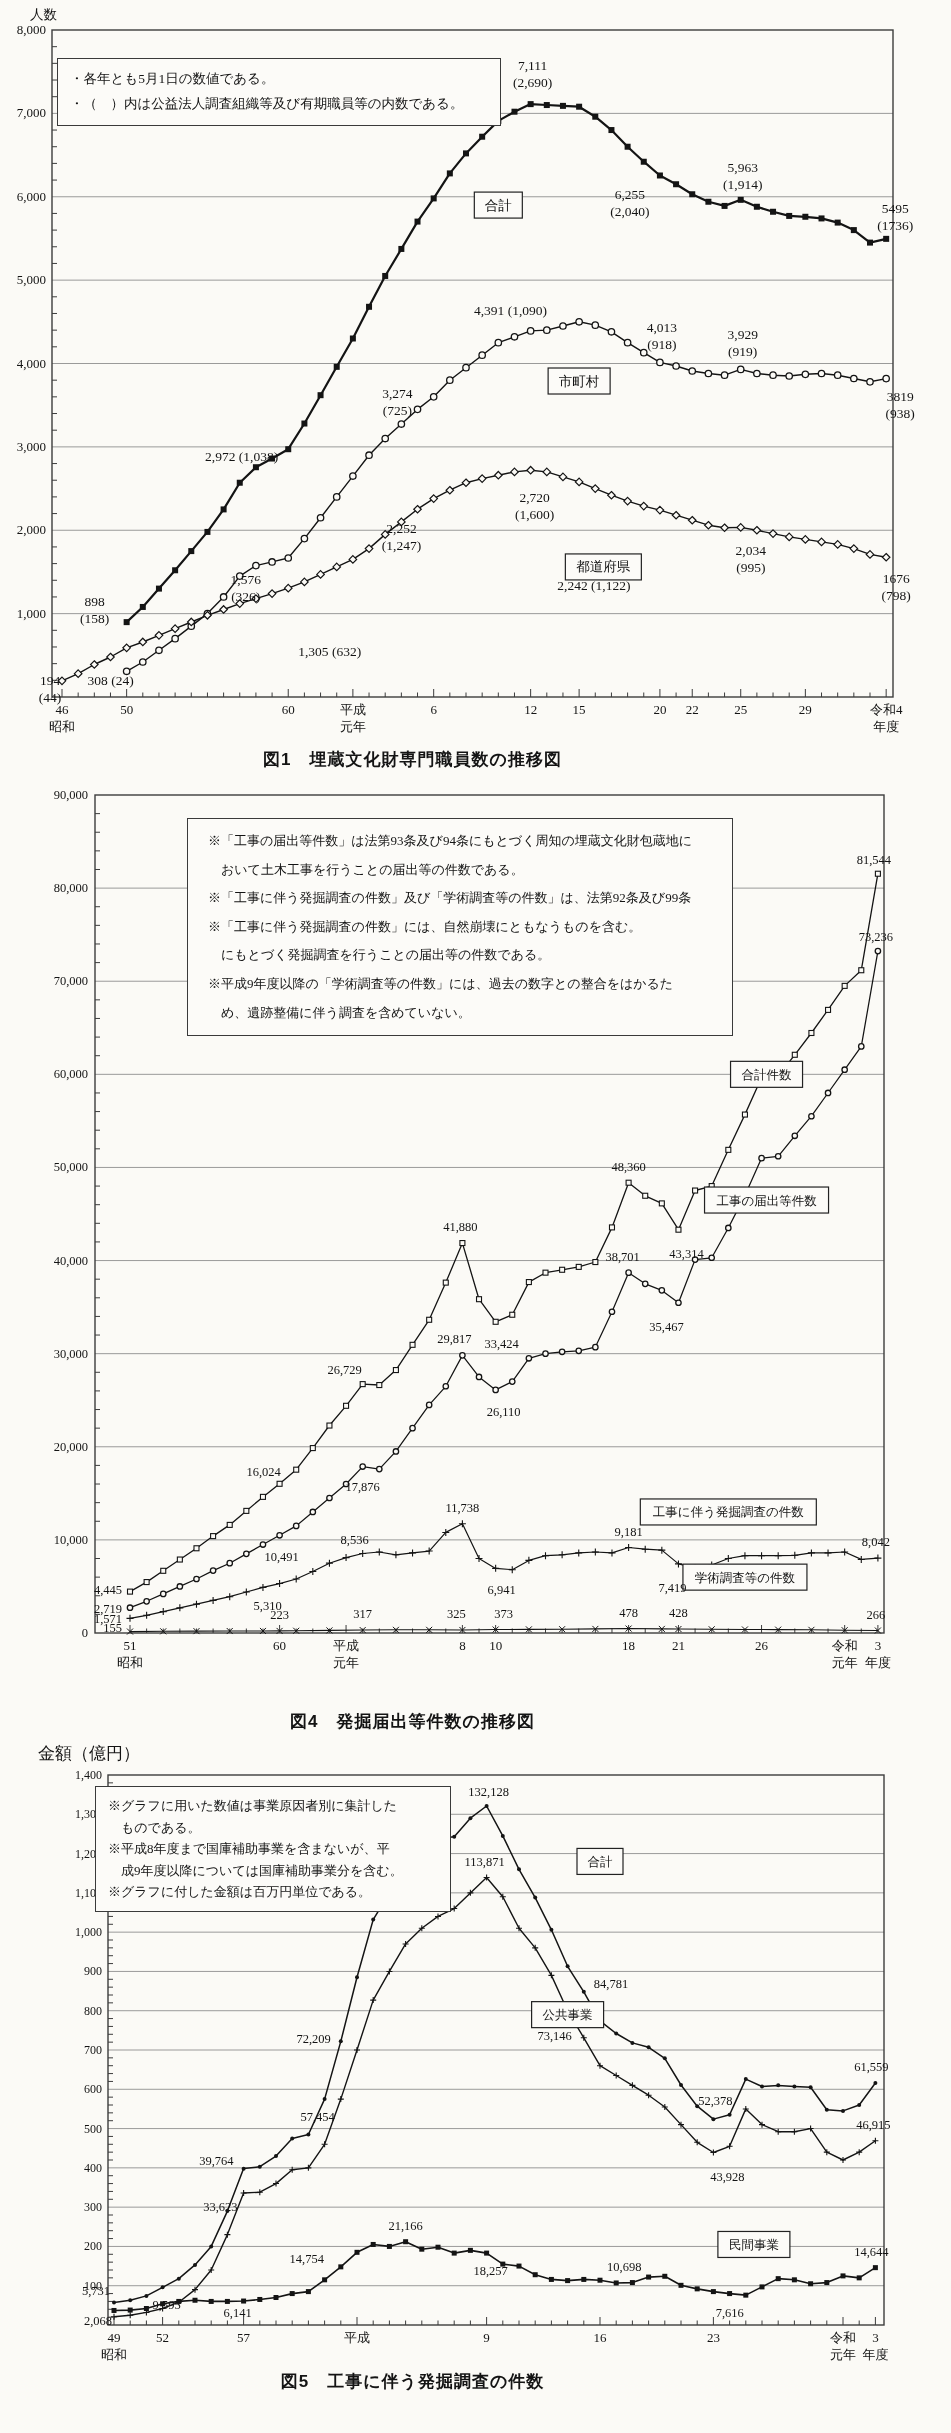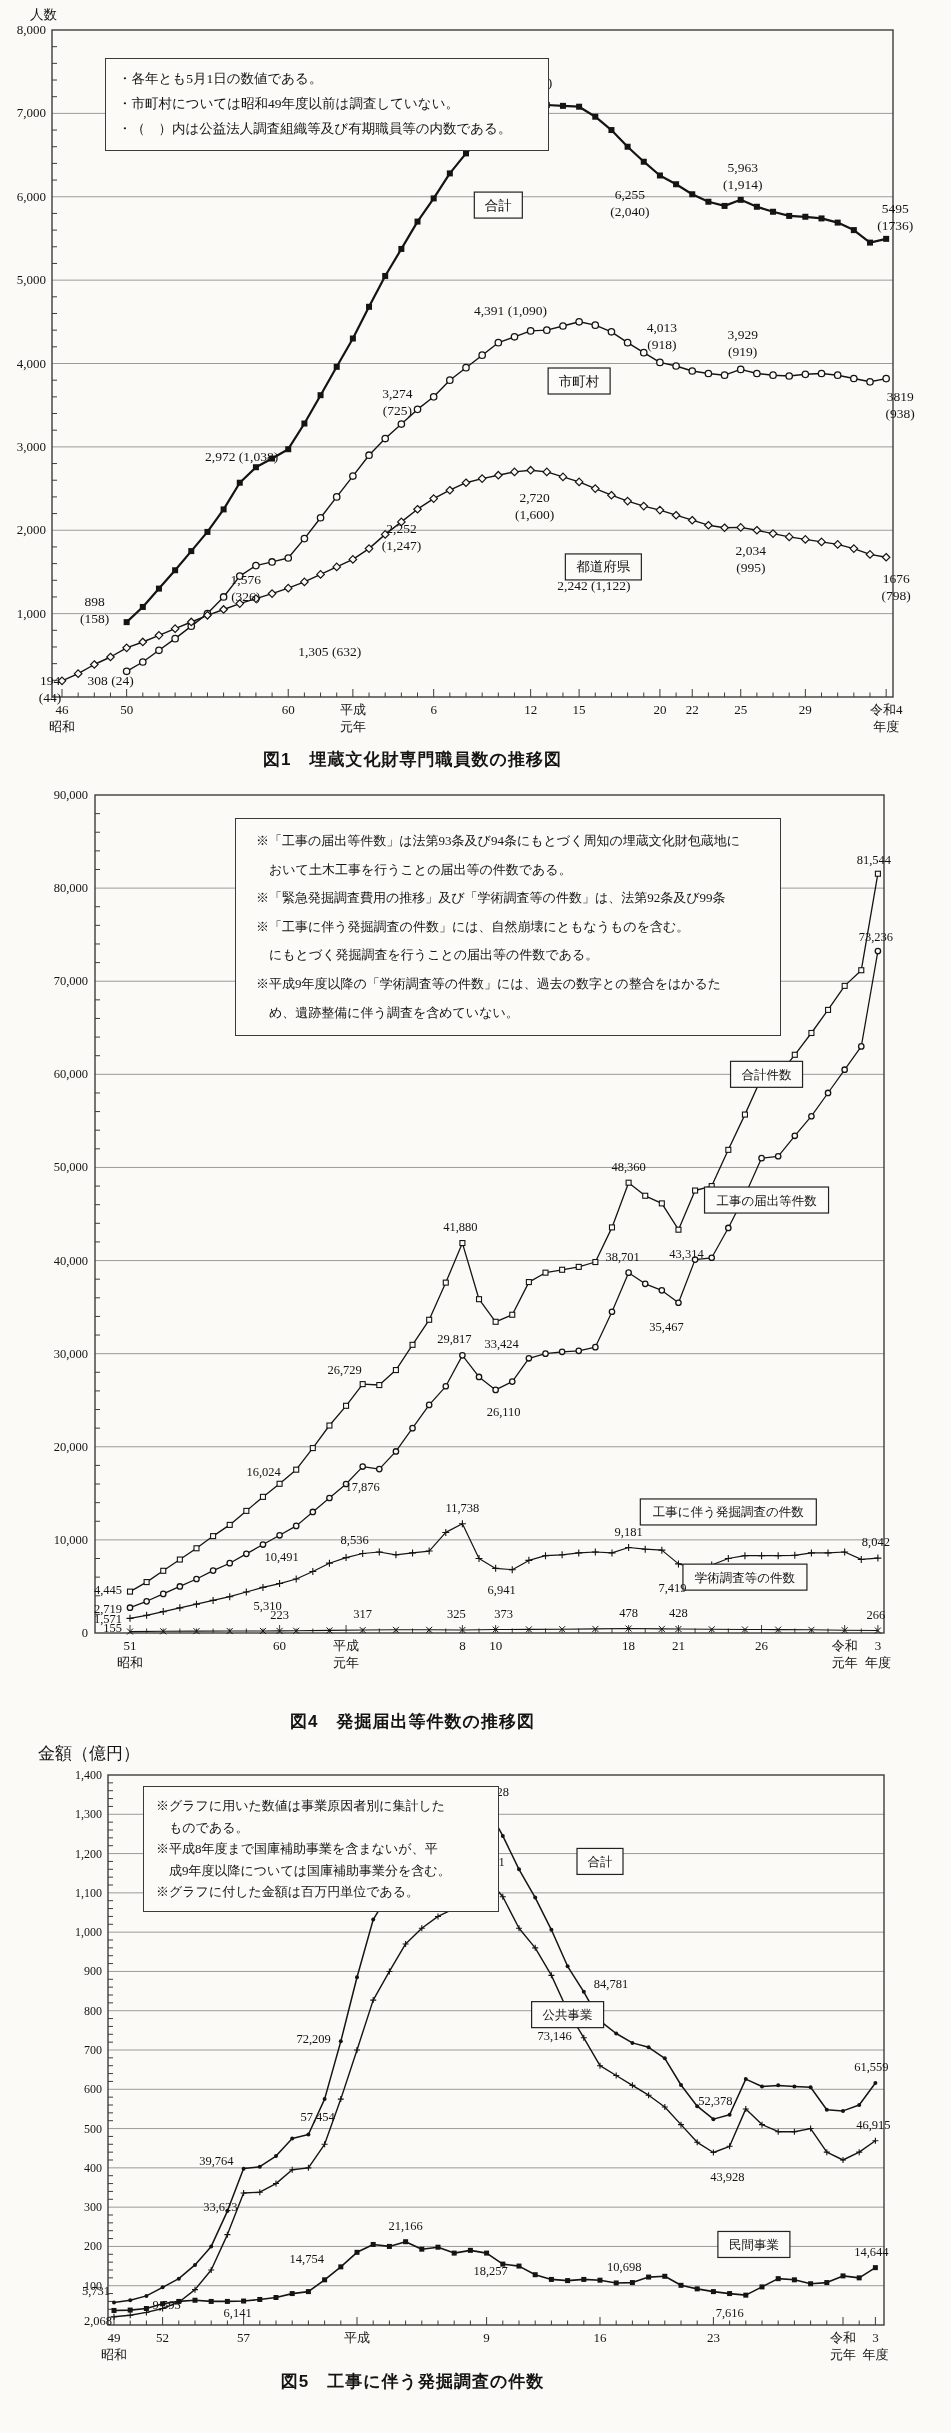--- a/index.html
+++ b/index.html
@@ -4,21 +4,21 @@
 <style>
   html,body{margin:0;padding:0;background:#e8e6e0;}
   .page{position:relative;width:951px;height:2433px;background:#fbfaf6;overflow:hidden;
         font-family:"Liberation Serif","DejaVu Serif",serif;color:#141414;}
   #main-svg{position:absolute;left:0;top:0;z-index:1;}
   #main-svg text{font-family:"Liberation Serif","DejaVu Serif",serif;fill:#141414;}
   .grid{stroke:#8f8f8f;stroke-width:0.9;}
   .frame{fill:none;stroke:#3c3c3c;stroke-width:1.4;}
   .tick{stroke:#3c3c3c;stroke-width:1;}
   .note-box{position:absolute;background:#fcfbf8;border:1.5px solid #3a3a3a;
-            padding:8px 12px;z-index:3;margin-left:48px;}
+            padding:8px 12px;z-index:3;}
   .note-line{white-space:nowrap;}
   #note-0{font-size:13.5px;line-height:1.85;}
   #note-1{font-size:13px;line-height:2.2;padding-left:20px;}
   #note-2{font-size:13px;line-height:1.66;}
   .fig-title{position:absolute;left:0;width:825px;text-align:center;z-index:2;
              font-family:"Liberation Sans","DejaVu Sans",sans-serif;
              font-weight:bold;font-size:17px;letter-spacing:1px;}
   .unit-label{position:absolute;font-size:13.5px;z-index:2;}
 </style>
 </head>
@@ -1045,27 +1045,26 @@
           <text x="729.8" y="2317.1428571428573" text-anchor="middle" font-size="12.5">7,616</text>
         </g>
       </g>
     </svg>
 
   <div class="unit-label" style="left:30px;top:6px">人数</div>
   <div class="unit-label" style="left:38px;top:1742px;font-size:17px">金額（億円）</div>
 
   <div class="note-box" id="note-0" style="left:57px;top:58px;width:418px">
       <div class="note-line">・各年とも5月1日の数値である。</div>
-      <div class="note-line">・市町村については昭和49年度以前は調査していない。</div>
       <div class="note-line">・（　）内は公益法人調査組織等及び有期職員等の内数である。</div>
     </div>
   <div class="note-box" id="note-1" style="left:187px;top:818px;width:512px">
       <div class="note-line">※「工事の届出等件数」は法第93条及び94条にもとづく周知の埋蔵文化財包蔵地に</div>
       <div class="note-line">　おいて土木工事を行うことの届出等の件数である。</div>
-      <div class="note-line">※「緊急発掘調査費用の推移」及び「学術調査等の件数」は、法第92条及び99条</div>
+      <div class="note-line">※「工事に伴う発掘調査の件数」及び「学術調査等の件数」は、法第92条及び99条</div>
       <div class="note-line">※「工事に伴う発掘調査の件数」には、自然崩壊にともなうものを含む。</div>
       <div class="note-line">　にもとづく発掘調査を行うことの届出等の件数である。</div>
       <div class="note-line">※平成9年度以降の「学術調査等の件数」には、過去の数字との整合をはかるた</div>
       <div class="note-line">　め、遺跡整備に伴う調査を含めていない。</div>
     </div>
   <div class="note-box" id="note-2" style="left:95px;top:1786px;width:330px">
       <div class="note-line">※グラフに用いた数値は事業原因者別に集計した</div>
       <div class="note-line">　ものである。</div>
       <div class="note-line">※平成8年度まで国庫補助事業を含まないが、平</div>
       <div class="note-line">　成9年度以降については国庫補助事業分を含む。</div>

